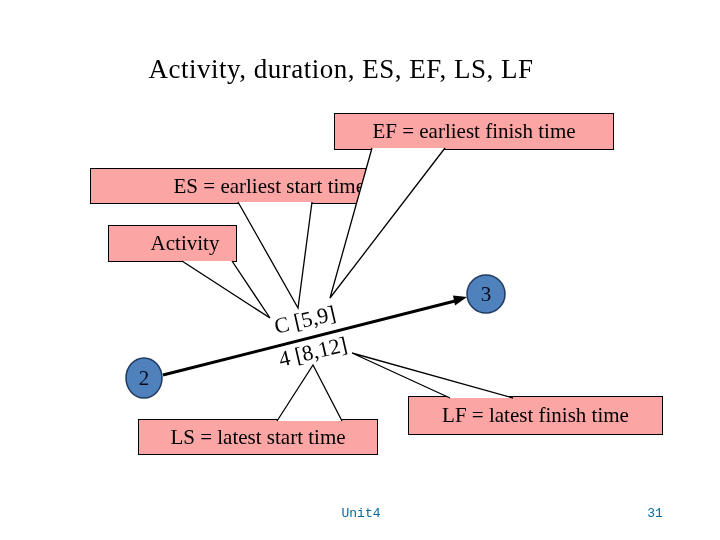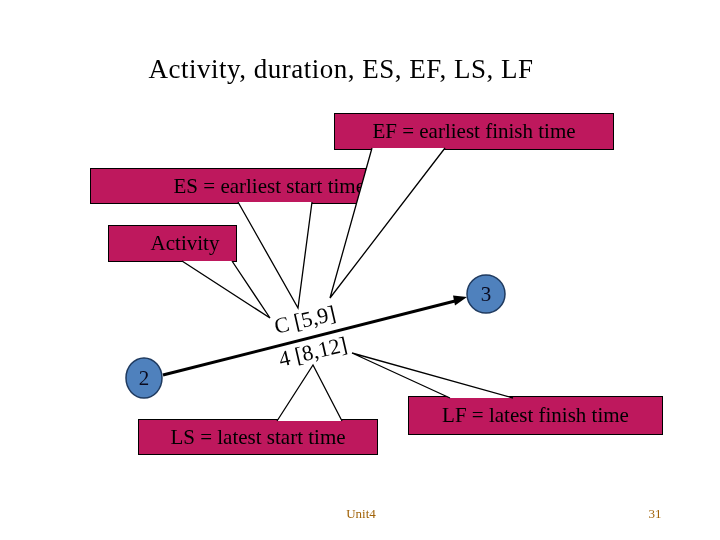--- a/index.html
+++ b/index.html
@@ -25,21 +25,21 @@
     font-size: 27px;
     font-weight: normal;
     text-align: center;
     letter-spacing: 0.5px;
     white-space: nowrap;
   }
   .callout {
     position: absolute;
     box-sizing: border-box;
     border: 1.5px solid #000000;
-    background: #be185d;
+    background: #fca5a5;
     display: flex;
     align-items: center;
     justify-content: center;
     font-size: 21px;
     white-space: nowrap;
     z-index: 1;
   }
   .callout-ef       { left: 334px; top: 113px; width: 280px; height: 37px; }
   .callout-es       { left:  90px; top: 168px; width: 276px; height: 36px; justify-content: flex-end; }
   .callout-activity { left: 108px; top: 225px; width: 129px; height: 37px; padding-left: 25px; }
@@ -75,22 +75,23 @@
     white-space: nowrap;
     transform: rotate(-13deg);
     z-index: 3;
   }
   .edge-label-top    { left: 245px; top: 305px; }
   .edge-label-bottom { left: 253px; top: 337px; }
   .footer-text {
     position: absolute;
     top: 506px;
     font-size: 13px;
-    color: #a16207;
+    color: #0369a1;
     z-index: 3;
+    font-family: Liberation Mono, monospace;
   }
   .footer-unit { left: 311px; width: 100px; text-align: center; }
   .footer-page { left: 630px; width: 50px;  text-align: center; }
 </style>
 </head>
 <body>
 
 <div class="slide">
 
   <h1 class="slide-title">Activity, duration, ES, EF, LS, LF</h1>

